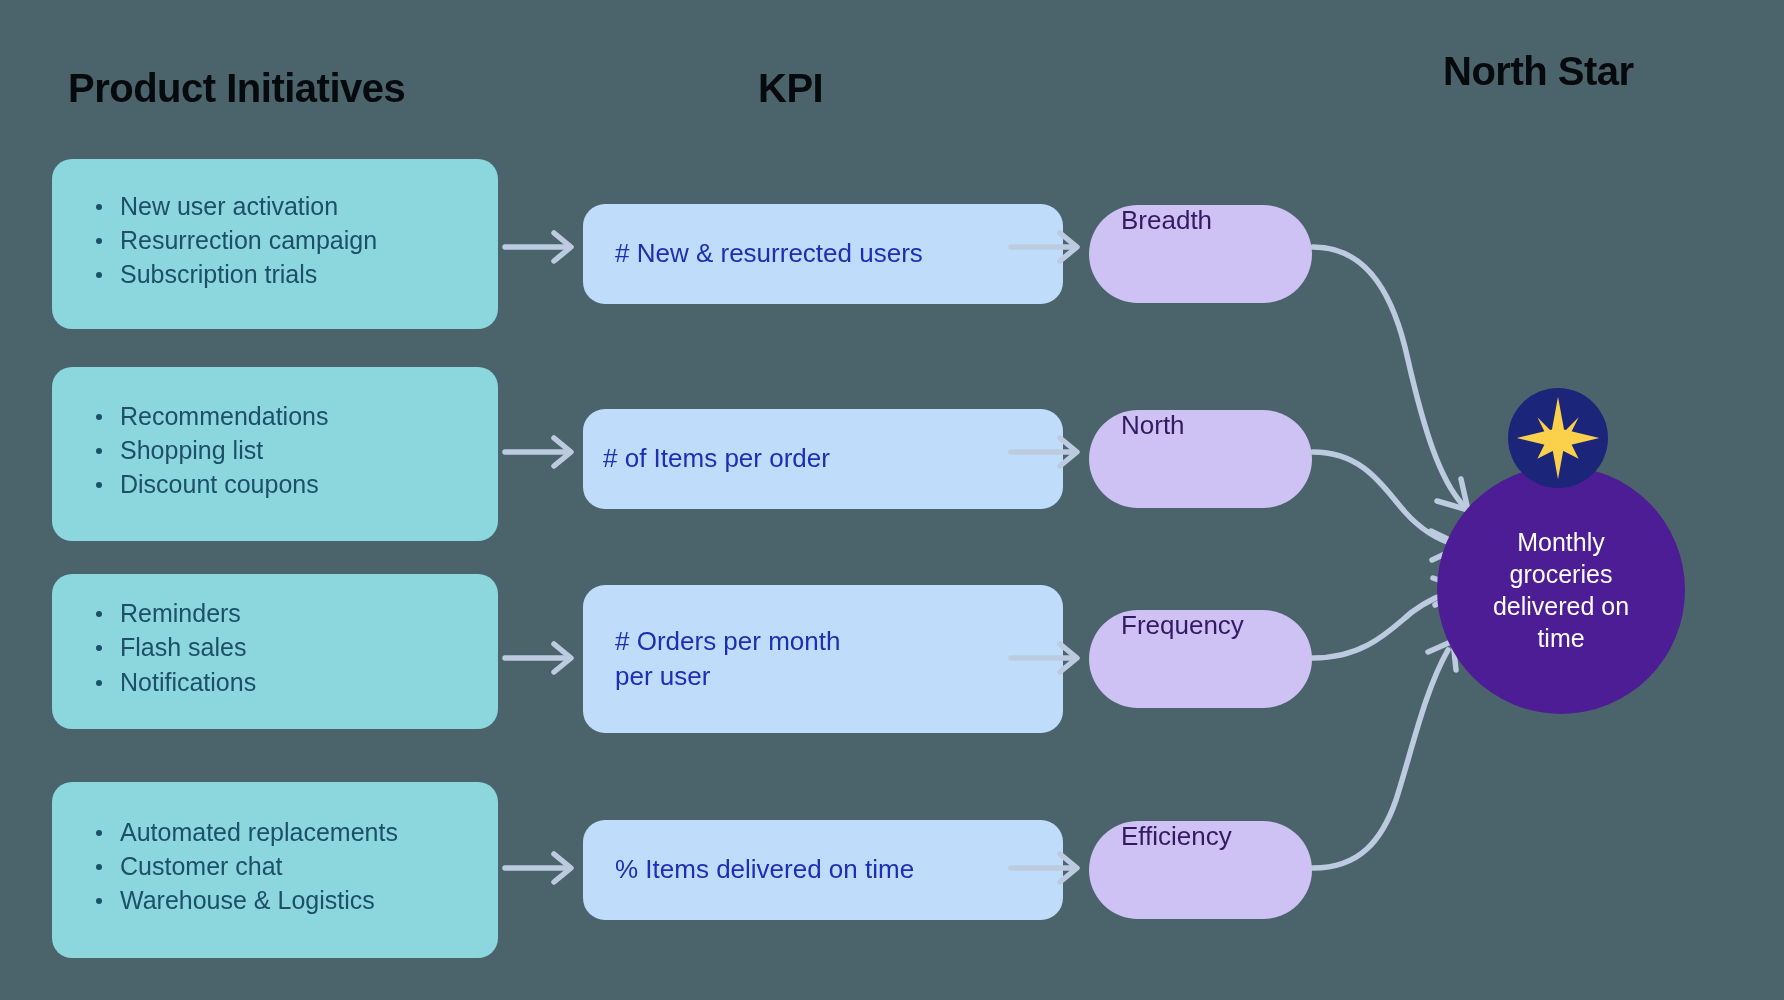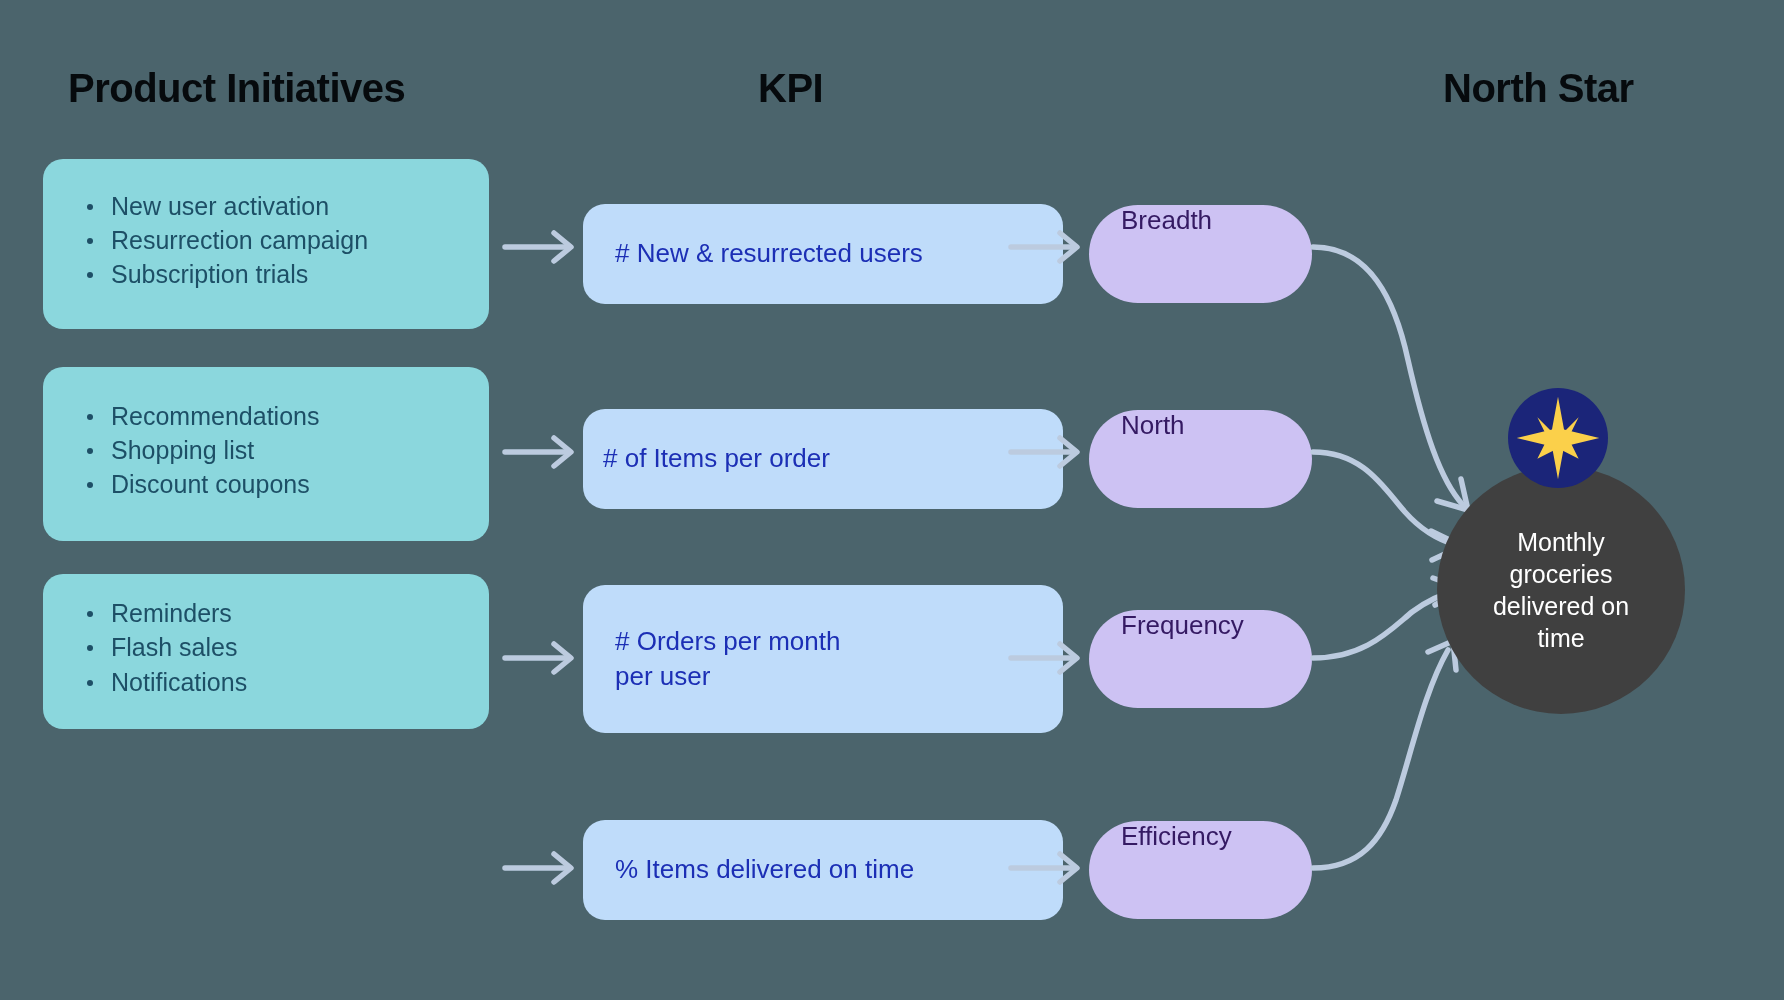--- a/index.html
+++ b/index.html
@@ -27,26 +27,26 @@
     position: absolute;
     color: #060a0d;
     font-weight: bold;
     font-size: 40px;
     letter-spacing: -0.5px;
     white-space: nowrap;
   }
   #hdr-initiatives { left: 68px;  top: 66px; }
   #hdr-kpi         { left: 758px; top: 66px; }
   #hdr-dimension   { left: 1073px;top: 66px; }
-  #hdr-northstar   { left: 1443px;top: 66px; }
+  #hdr-northstar   { left: 1443px;top: 49px; }
 
   
   .initiative-card {
     position: absolute;
-    left: 43px;
+    left: 52px;
     width: 446px;
     background: #8bd7dd;
     border-radius: 20px;
     display: flex;
     flex-direction: column;
     justify-content: center;
     padding: 18px 0 26px 40px;
   }
   #card-1 { top: 159px; height: 170px; }
   #card-2 { top: 367px; height: 174px; }
@@ -125,21 +125,21 @@
   }
 
   
   #north-star-circle {
     position: absolute;
     left: 1437px;
     top: 466px;
     width: 248px;
     height: 248px;
     border-radius: 50%;
-    background: #404040;
+    background: #4c1d95;
     display: flex;
     align-items: center;
     justify-content: center;
     text-align: center;
   }
   #north-star-label {
     color: #ffffff;
     font-size: 25px;
     line-height: 1.28;
     white-space: pre-line;
@@ -183,20 +183,27 @@
   </div>
 
   <div class="initiative-card" id="card-3">
     <ul>
       <li>Reminders</li>
       <li>Flash sales</li>
       <li>Notifications</li>
     </ul>
   </div>
 
+  <div class="initiative-card" id="card-4">
+    <ul>
+      <li>Automated replacements</li>
+      <li>Customer chat</li>
+      <li>Warehouse &amp; Logistics</li>
+    </ul>
+  </div>
 
   <div class="kpi-card" id="kpi-1">
     <span class="kpi-text"># New &amp; resurrected users</span>
   </div>
   <div class="kpi-card" id="kpi-2">
     <span class="kpi-text"># of Items per order</span>
   </div>
   <div class="kpi-card" id="kpi-3">
     <span class="kpi-text"># Orders per month
 per user</span>

